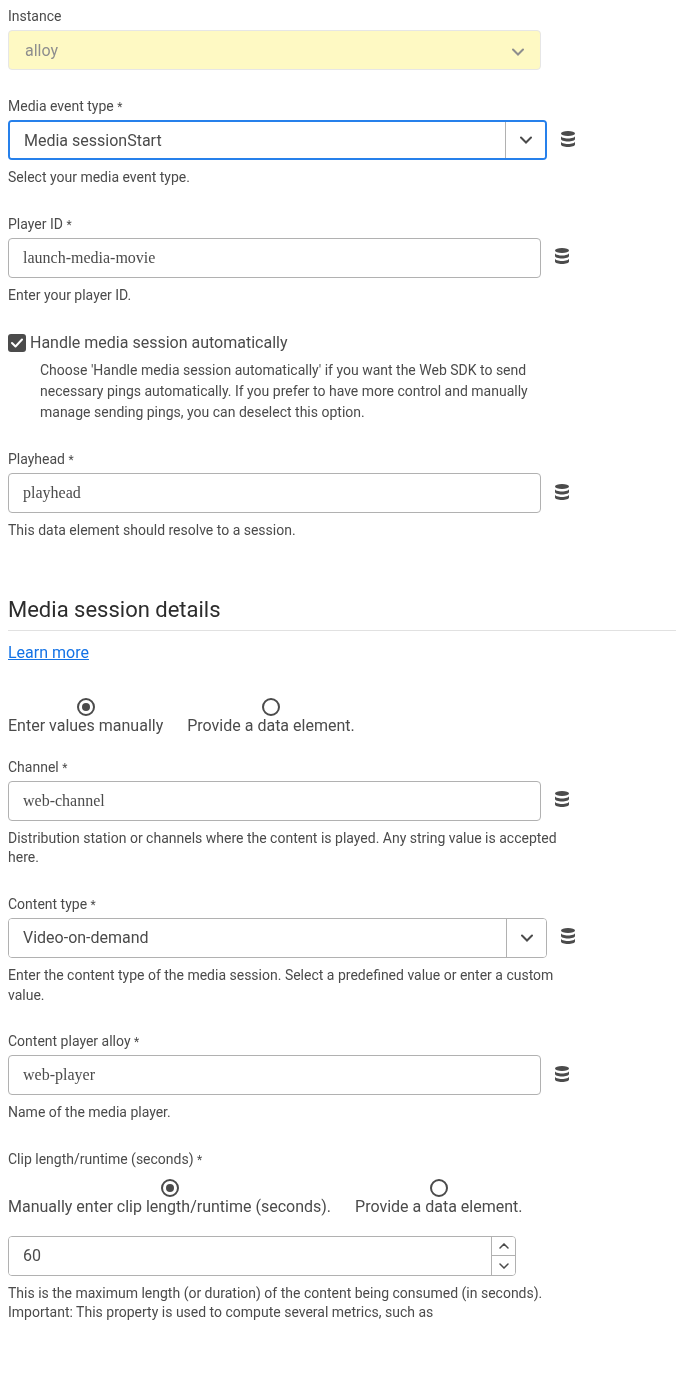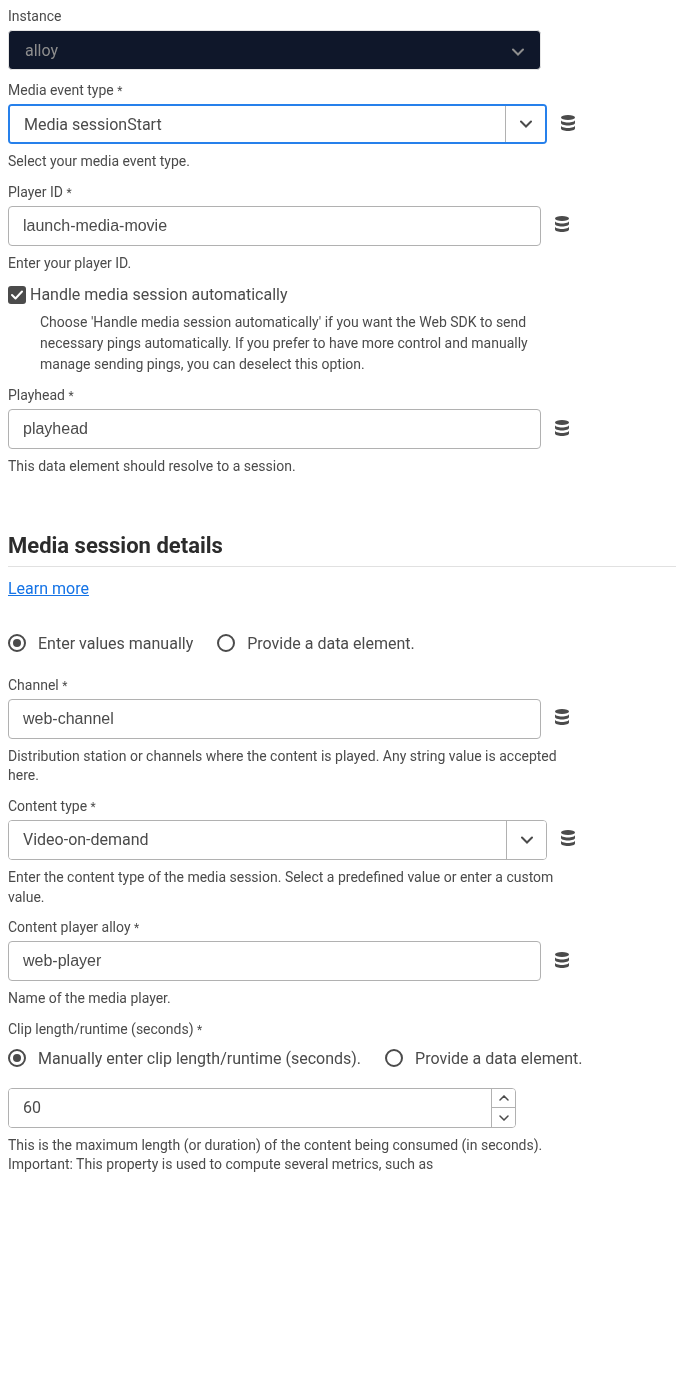--- a/index.html
+++ b/index.html
@@ -9,38 +9,38 @@
 }
 body {
   font-family: -apple-system, BlinkMacSystemFont, "Segoe UI", Roboto, sans-serif;
   font-size: 14px;
   color: #4b4b4b;
   background: #fff;
   padding: 8px;
   width: 684px;
 }
 .field {
-  margin-bottom: 12px;
+  margin-bottom: 28px;
 }
 .field-label {
   font-size: 14px;
   color: #4b4b4b;
   display: block;
   margin-bottom: 6px;
 }
 .asterisk {
   font-size: 12px;
 }
 .input-row {
   display: flex;
   align-items: center;
   gap: 12px;
 }
 .select-disabled {
-  background: #0f172a;
+  background: #fef9c3;
   border: 1px solid #e6e6e6;
   border-radius: 4px;
   height: 40px;
   display: flex;
   align-items: center;
   justify-content: space-between;
   padding: 0 16px;
   width: 533px;
   color: #8e8e8e;
   font-size: 16px;
@@ -80,21 +80,21 @@
 }
 .text-input {
   border: 1px solid #b1b1b1;
   border-radius: 4px;
   height: 40px;
   padding: 3px 14px;
   font-size: 16px;
   color: #4b4b4b;
   width: 533px;
   outline: none;
-  font-family: Liberation Sans, sans-serif;
+  font-family: Liberation Serif, serif;
 }
 .help-text {
   font-size: 14px;
   color: #4b4b4b;
   margin-top: 8px;
   line-height: 1.4;
   max-width: 560px;
 }
 .db-icon {
   width: 18px;
@@ -132,21 +132,21 @@
 }
 .checkbox-desc {
   margin-left: 32px;
   font-size: 14px;
   color: #4b4b4b;
   line-height: 1.5;
   max-width: 500px;
 }
 .section-title {
   font-size: 22px;
-  font-weight: 700;
+  font-weight: 400;
   color: #2c2c2c;
   margin-top: 56px;
   margin-bottom: 8px;
 }
 .section-divider {
   border: none;
   border-top: 1px solid #e1e1e1;
   margin-bottom: 12px;
 }
 .learn-link {
@@ -158,21 +158,21 @@
 }
 .radio-row {
   display: flex;
   align-items: center;
   gap: 24px;
   margin-bottom: 24px;
 }
 .radio-item {
   display: flex;
   align-items: center;
-  gap: 12px;
+  flex-direction: column;
 }
 .radio {
   width: 18px;
   height: 18px;
   border: 2px solid #4b4b4b;
   border-radius: 50%;
   display: flex;
   align-items: center;
   justify-content: center;
   flex-shrink: 0;

